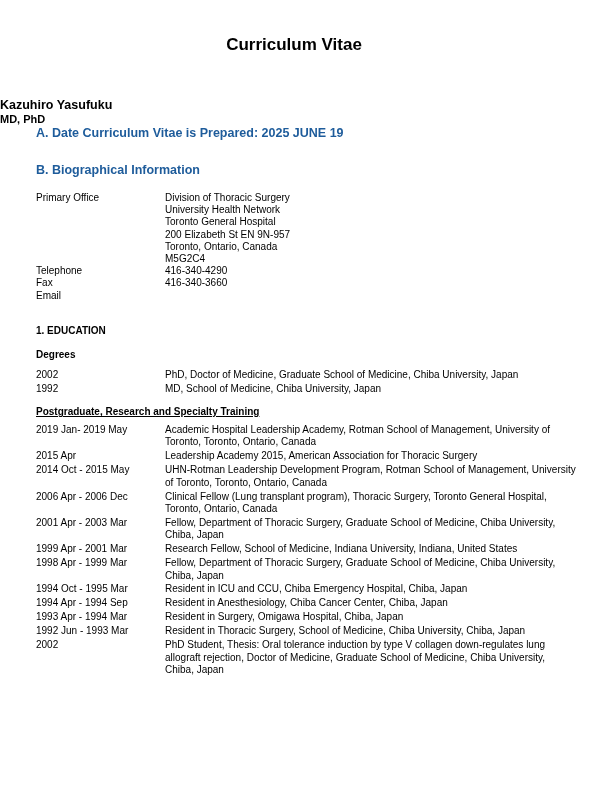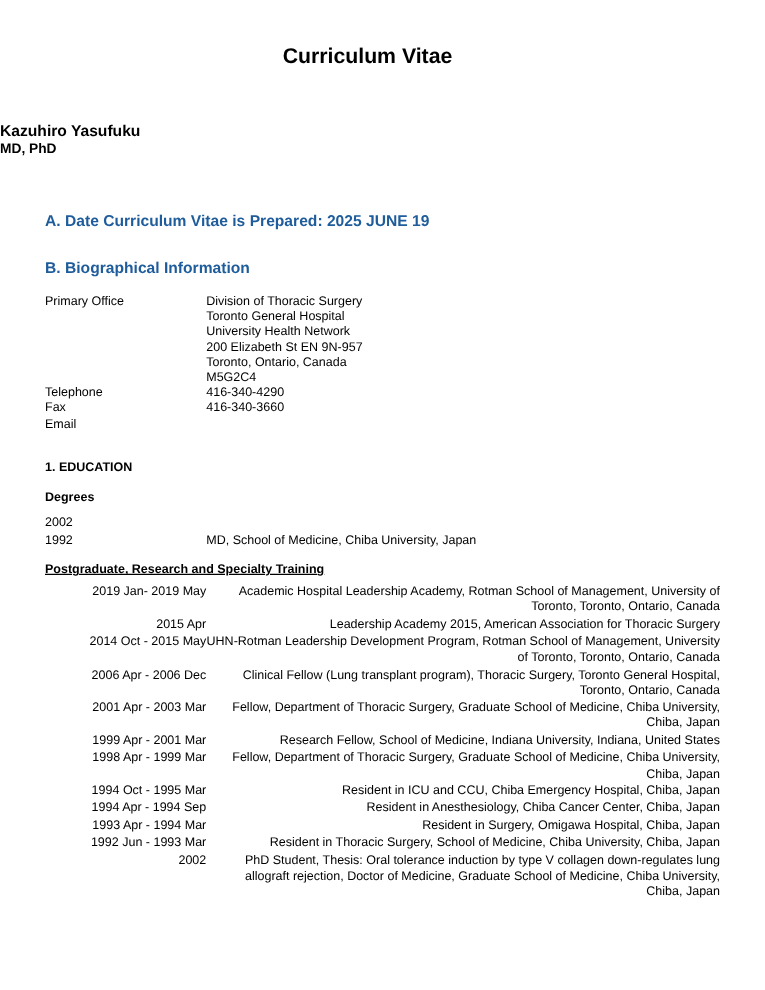--- a/index.html
+++ b/index.html
@@ -13,35 +13,35 @@
     padding-top: 36px; text-align: center;
     font-size: 17px; font-weight: 700; line-height: 17px;
   }
   .name-block { margin-top: 46px; text-align: left; font-weight: 700; }
   .person-name { font-size: 12.5px; line-height: 13px; }
   .person-creds { font-size: 11px; line-height: 13px; margin-top: 1px; }
   .section-heading {
     color: var(--blue); font-size: 12.5px; font-weight: 700; line-height: 15px;
     margin: 0 36px;
   }
-  .sec-a { margin-top: 44px; }
+  .sec-a { }
   .sec-b { margin-top: 22px; }
   .table { margin: 0 36px; font-size: 10px; line-height: 12.2px; }
   .contact-table { margin-top: 14px; }
   .row { display: flex; align-items: flex-start; }
   .row .label { width: 129px; flex: 0 0 129px; }
   .row .value { width: 411px; flex: 0 0 411px; }
   .subheading {
     margin: 0 36px; font-size: 10px; font-weight: 700; line-height: 13px;
   }
   .edu-heading { margin-top: 22px; }
   .degrees-heading { margin-top: 11px; }
   .degrees-table { margin-top: 8px; }
   .postgrad-heading { margin-top: 10px; text-decoration: underline; }
-  .postgrad-table { margin-top: 6px; text-align: right; }
+  .postgrad-table { margin-top: 6px; }
   .entries .row { line-height: 12.3px; margin-bottom: 1.7px; }
 </style>
 </head>
 <body>
 
 <div class="page">
 
   <div class="doc-title">Curriculum Vitae</div>
 
   <div class="name-block">
@@ -51,22 +51,22 @@
 
   <div class="section-heading sec-a">A. Date Curriculum Vitae is Prepared: 2025 JUNE 19</div>
 
   <div class="section-heading sec-b">B. Biographical Information</div>
 
   <div class="table contact-table">
   <div class="row">
     <div class="label">Primary Office</div>
     <div class="value">
           <div>Division of Thoracic Surgery</div>
+          <div>University Health Network</div>
           <div>Toronto General Hospital</div>
-          <div>University Health Network</div>
           <div>200 Elizabeth St EN 9N-957</div>
           <div>Toronto, Ontario, Canada</div>
           <div>M5G2C4</div>
         </div>
   </div>
 
   <div class="row">
     <div class="label">Telephone</div>
     <div class="value">
           <div>416-340-4290</div>
@@ -85,20 +85,21 @@
   </div>
 </div>
 
   <div class="subheading edu-heading">1. EDUCATION</div>
 
   <div class="subheading degrees-heading">Degrees</div>
 
   <div class="table degrees-table entries">
   <div class="row">
     <div class="label">2002</div>
+    <div class="value">PhD, Doctor of Medicine, Graduate School of Medicine, Chiba University, Japan</div>
   </div>
 
   <div class="row">
     <div class="label">1992</div>
     <div class="value">MD, School of Medicine, Chiba University, Japan</div>
   </div>
 </div>
 
   <div class="subheading postgrad-heading">Postgraduate, Research and Specialty Training</div>
 

